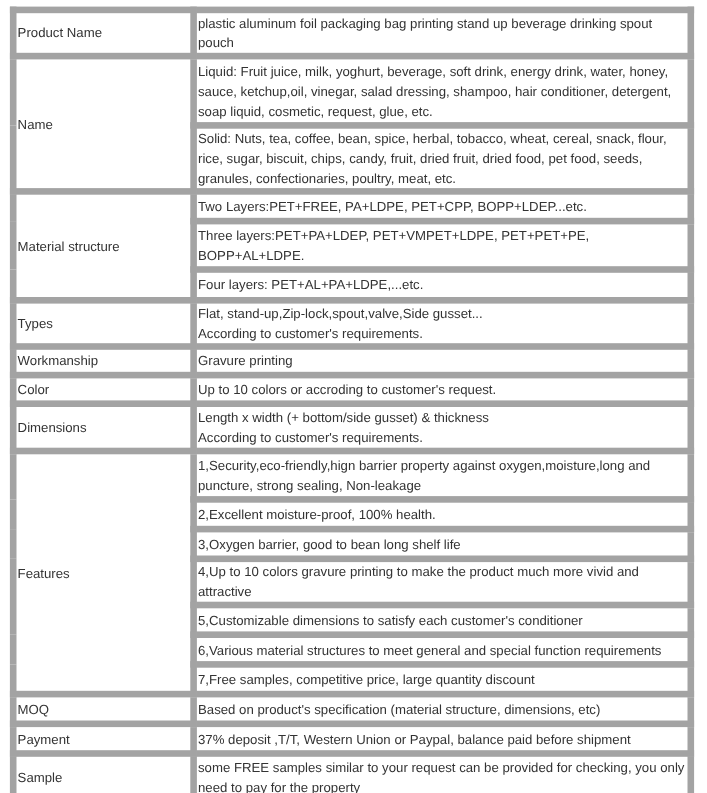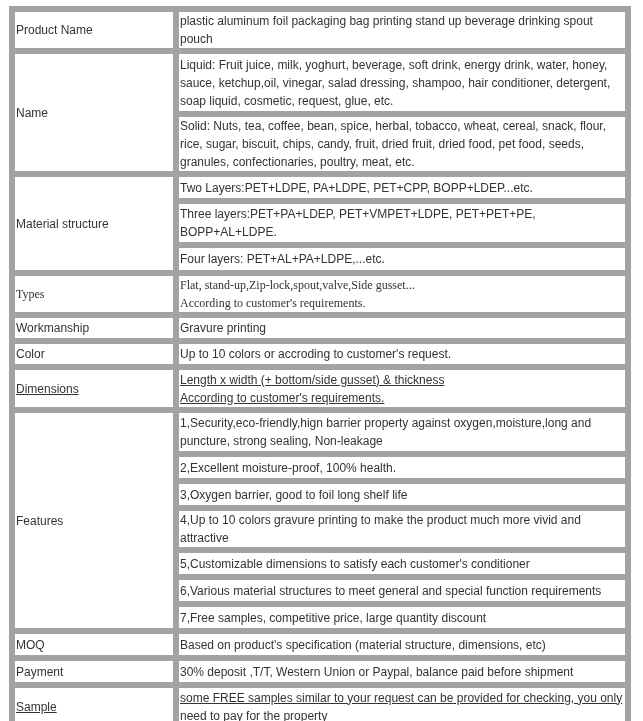--- a/index.html
+++ b/index.html
@@ -9,22 +9,22 @@
                border-collapse: collapse; table-layout: fixed; }
   table.spec td { border: 6px solid #a3a3a3; padding: 0 1px; vertical-align: middle;
                   line-height: 18px; margin-left: 20px; }
   td.label { width: 162px; }
   .r27 { height: 26px; }
   .r28 { height: 27px; }
   .r64 { height: 63px; }
   .r61 { height: 60px; }
   .r45 { height: 44px; }
   .r29 { height: 28px; }
-  .r43 { height: 42px; font-family: Liberation Serif, serif; }
-  .r44 { height: 43px; text-decoration: underline; }
+  .r43 { height: 42px; }
+  .r44 { height: 43px; }
 </style>
 </head>
 <body>
 
 <table class="spec">
   <colgroup>
       <col style="width:164px">
       <col>
     </colgroup>
   <tbody>
@@ -36,21 +36,21 @@
     <tr class="r64">
       <td class="label" rowspan="2">Name</td>
       <td class="val">Liquid: Fruit juice, milk, yoghurt, beverage, soft drink, energy drink, water, honey, sauce, ketchup,oil, vinegar, salad dressing, shampoo, hair conditioner, detergent, soap liquid, cosmetic, request, glue, etc.</td>
     </tr>
     <tr class="r61">
       <td class="val">Solid: Nuts, tea, coffee, bean, spice, herbal, tobacco, wheat, cereal, snack, flour, rice, sugar, biscuit, chips, candy, fruit, dried fruit, dried food, pet food, seeds, granules, confectionaries, poultry, meat, etc.</td>
     </tr>
 
     <tr class="r28">
       <td class="label" rowspan="3">Material structure</td>
-      <td class="val">Two Layers:PET+LDPE, PA+LDPE, PET+CPP, BOPP+LDEP...etc.</td>
+      <td class="val">Two Layers:PET+FREE, PA+LDPE, PET+CPP, BOPP+LDEP...etc.</td>
     </tr>
     <tr class="r45">
       <td class="val">Three layers:PET+PA+LDEP, PET+VMPET+LDPE, PET+PET+PE, BOPP+AL+LDPE.</td>
     </tr>
     <tr class="r29">
       <td class="val">Four layers: PET+AL+PA+LDPE,...etc.</td>
     </tr>
 
     <tr class="r43">
       <td class="label">Types</td>
@@ -79,21 +79,21 @@
     </tr>
 
     <tr class="r45">
       <td class="label" rowspan="7">Features</td>
       <td class="val">1,Security,eco-friendly,hign barrier property against oxygen,moisture,long and puncture, strong sealing, Non-leakage</td>
     </tr>
     <tr class="r28">
       <td class="val">2,Excellent moisture-proof, 100% health.</td>
     </tr>
     <tr class="r28">
-      <td class="val">3,Oxygen barrier, good to foil long shelf life</td>
+      <td class="val">3,Oxygen barrier, good to bean long shelf life</td>
     </tr>
     <tr class="r28">
       <td class="val">4,Up to 10 colors gravure printing to make the product much more vivid and attractive</td>
     </tr>
     <tr class="r28">
       <td class="val">5,Customizable dimensions to satisfy each customer's conditioner</td>
     </tr>
     <tr class="r28">
       <td class="val">6,Various material structures to meet general and special function requirements</td>
     </tr>
@@ -101,21 +101,21 @@
       <td class="val">7,Free samples, competitive price, large quantity discount</td>
     </tr>
 
     <tr class="r28">
       <td class="label">MOQ</td>
       <td class="val">Based on product's specification (material structure, dimensions, etc)</td>
     </tr>
 
     <tr class="r28">
       <td class="label">Payment</td>
-      <td class="val">30% deposit ,T/T, Western Union or Paypal, balance paid before shipment</td>
+      <td class="val">37% deposit ,T/T, Western Union or Paypal, balance paid before shipment</td>
     </tr>
 
     <tr class="r44">
       <td class="label">Sample</td>
       <td class="val">some FREE samples similar to your request can be provided for checking, you only need to pay for the property</td>
     </tr>
 
     <tr class="r28">
       <td class="label"></td>
       <td class="val"></td>

